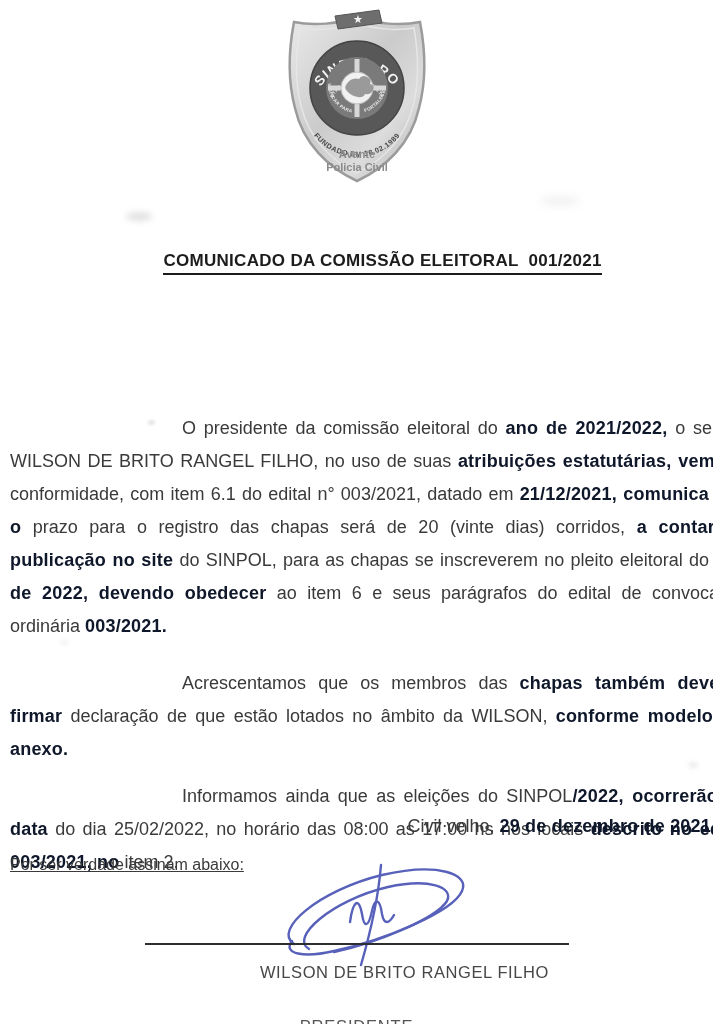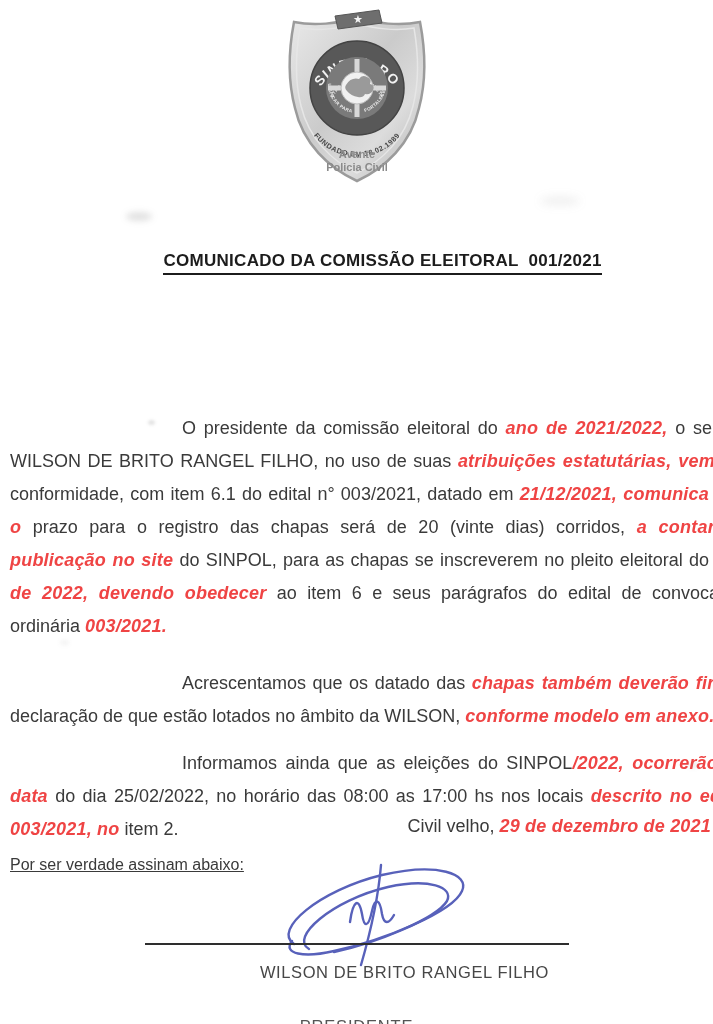--- a/index.html
+++ b/index.html
@@ -20,21 +20,21 @@
   
   .body-text{
     position:absolute;top:412px;left:10px;width:738px;
     font-size:18px;line-height:33px;text-align:justify;color:#3a3a3a;
   }
   .body-text p{margin:0;}
   .body-text p.p1{margin-bottom:24px;text-indent:172px;}
   .body-text p.p2{margin-bottom:14px;text-indent:172px;}
   .body-text p.p3{text-indent:172px;}
   .seg-n{font-weight:normal;color:#3a3a3a;margin-top:25px;}
-  .seg-b{font-weight:bold;color:#ef4444;letter-spacing:.2px;font-style:italic;}
+  .seg-b{font-weight:bold;color:#0f172a;letter-spacing:.2px;}
   
   .dateline{
     position:absolute;top:810px;left:0;width:711px;text-align:right;
     font-size:18px;line-height:33px;
   }
   .signoff{
     position:absolute;top:848px;left:10px;width:600px;
     font-size:16px;line-height:33px;color:#3a3a3a;text-decoration:underline;
   }
   
@@ -117,21 +117,21 @@
     <text x="76" y="150" text-anchor="middle" font-size="11" font-weight="bold" fill="#8a8a8a">Avante</text>
     <text x="76" y="163" text-anchor="middle" font-size="11" font-weight="bold" fill="#8a8a8a">Policia Civil</text>
   </svg>
 
   <div class="doc-title">
     <span class="u">COMUNICADO DA COMISSÃO ELEITORAL  001/2021</span>
   </div>
 
   <div class="body-text">
     <p class="p1"><span class="seg-n">O presidente da comissão eleitoral do </span><span class="seg-b">ano de 2021/2022,</span><span class="seg-n"> o senhor WILSON DE BRITO RANGEL FILHO, no uso de suas </span><span class="seg-b">atribuições estatutárias, vem em</span><span class="seg-n"> conformidade, com item 6.1 do edital n° 003/2021, datado em </span><span class="seg-b">21/12/2021, comunica que o</span><span class="seg-n"> prazo para o registro das chapas será de 20 (vinte dias) corridos, </span><span class="seg-b">a contar da publicação no site</span><span class="seg-n"> do SINPOL, para as chapas se inscreverem no pleito eleitoral do </span><span class="seg-b">ano de 2022, devendo obedecer</span><span class="seg-n"> ao item 6 e seus parágrafos do edital de convocação ordinária </span><span class="seg-b">003/2021.</span></p>
-    <p class="p2"><span class="seg-n">Acrescentamos que os datado das </span><span class="seg-b">chapas também deverão firmar</span><span class="seg-n"> declaração de que estão lotados no âmbito da WILSON, </span><span class="seg-b">conforme modelo em anexo.</span></p>
+    <p class="p2"><span class="seg-n">Acrescentamos que os membros das </span><span class="seg-b">chapas também deverão firmar</span><span class="seg-n"> declaração de que estão lotados no âmbito da WILSON, </span><span class="seg-b">conforme modelo em anexo.</span></p>
     <p class="p3"><span class="seg-n">Informamos ainda que as eleições do SINPOL</span><span class="seg-b">/2022, ocorrerão na data</span><span class="seg-n"> do dia 25/02/2022, no horário das 08:00 as 17:00 hs nos locais </span><span class="seg-b">descrito no edital 003/2021, no</span><span class="seg-n"> item 2.</span></p>
   </div>
 
   <div class="dateline"><span class="seg-n">Civil velho, </span><span class="seg-b">29 de dezembro de 2021</span></div>
 
   <div class="signoff">Por ser verdade assinam abaixo:</div>
 
   <svg class="sig-svg" viewBox="0 0 225 112">
     <g fill="none" stroke="#4a54b5" stroke-width="2.4" stroke-linecap="round" opacity=".92">
       <path d="M32,86 C10,72 58,32 120,17 C176,4 208,16 200,33 C191,54 122,82 72,93 C42,100 20,96 30,83"></path>

